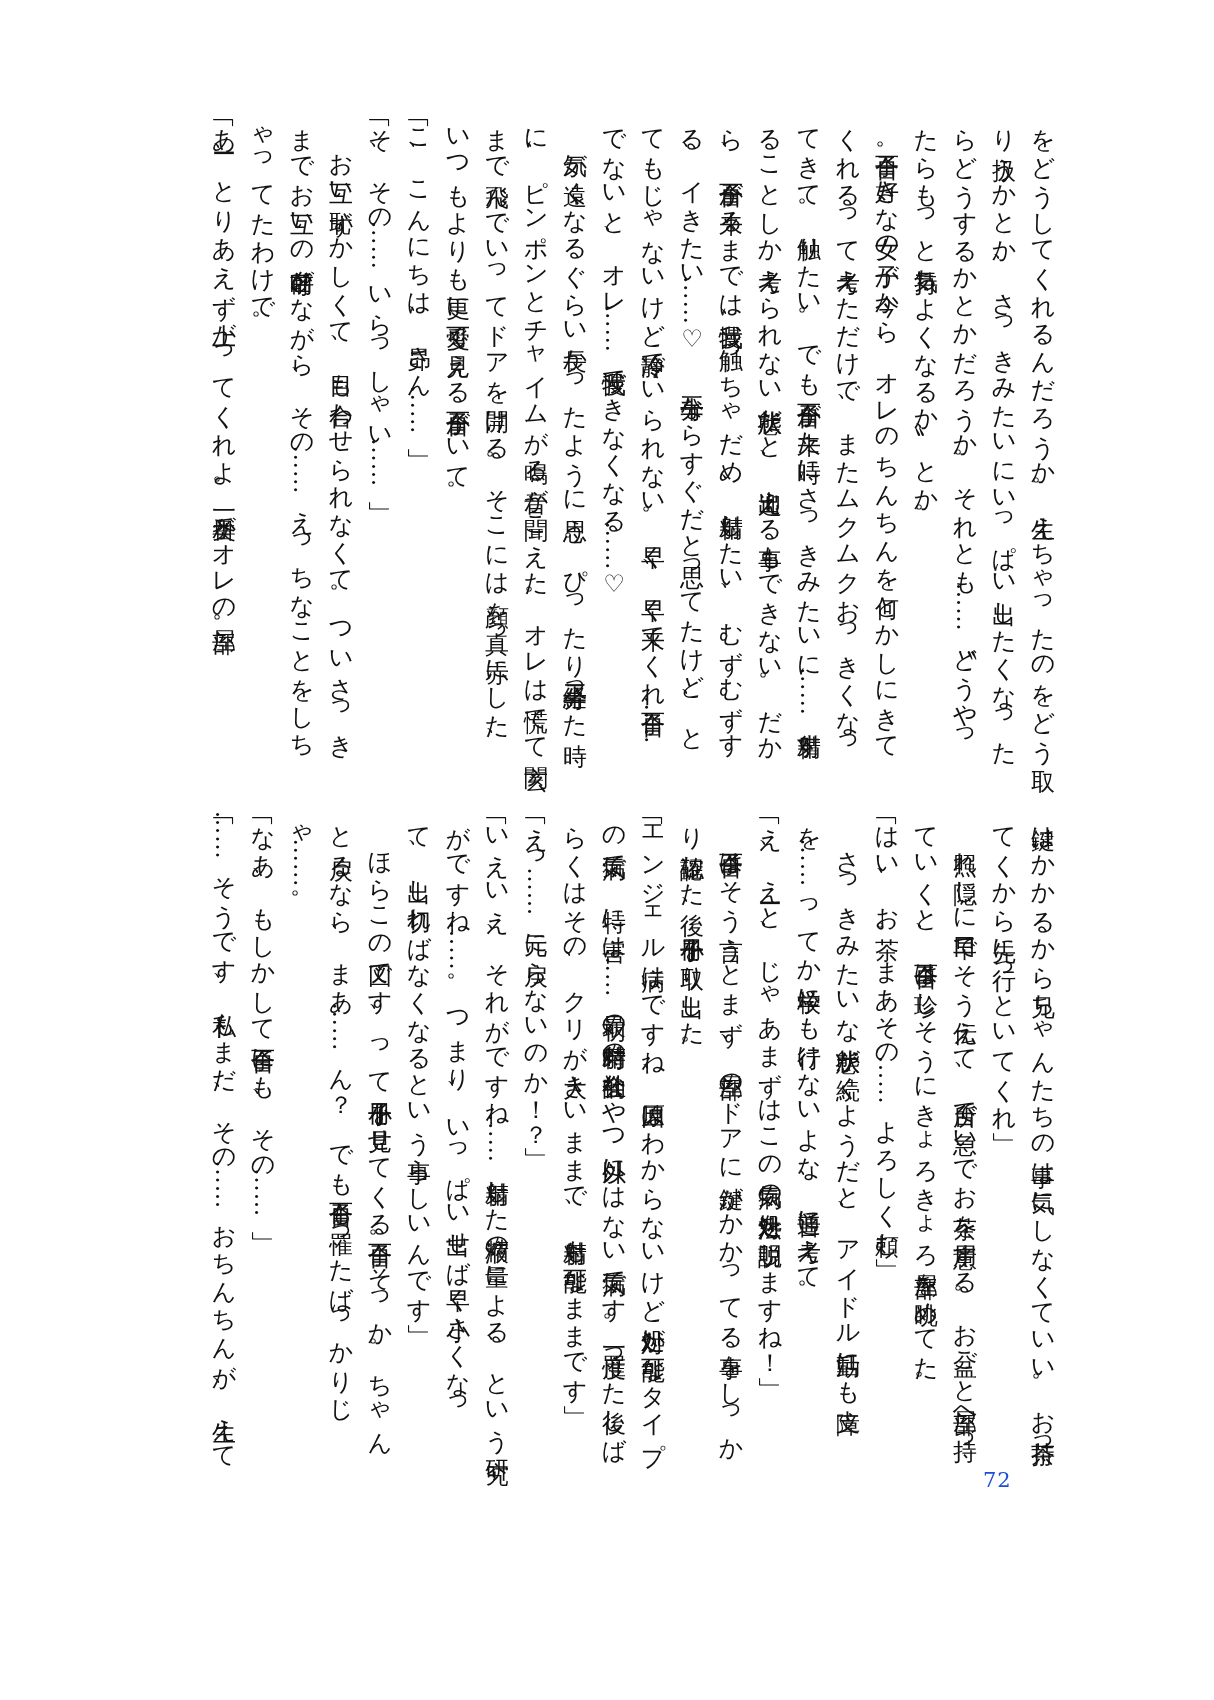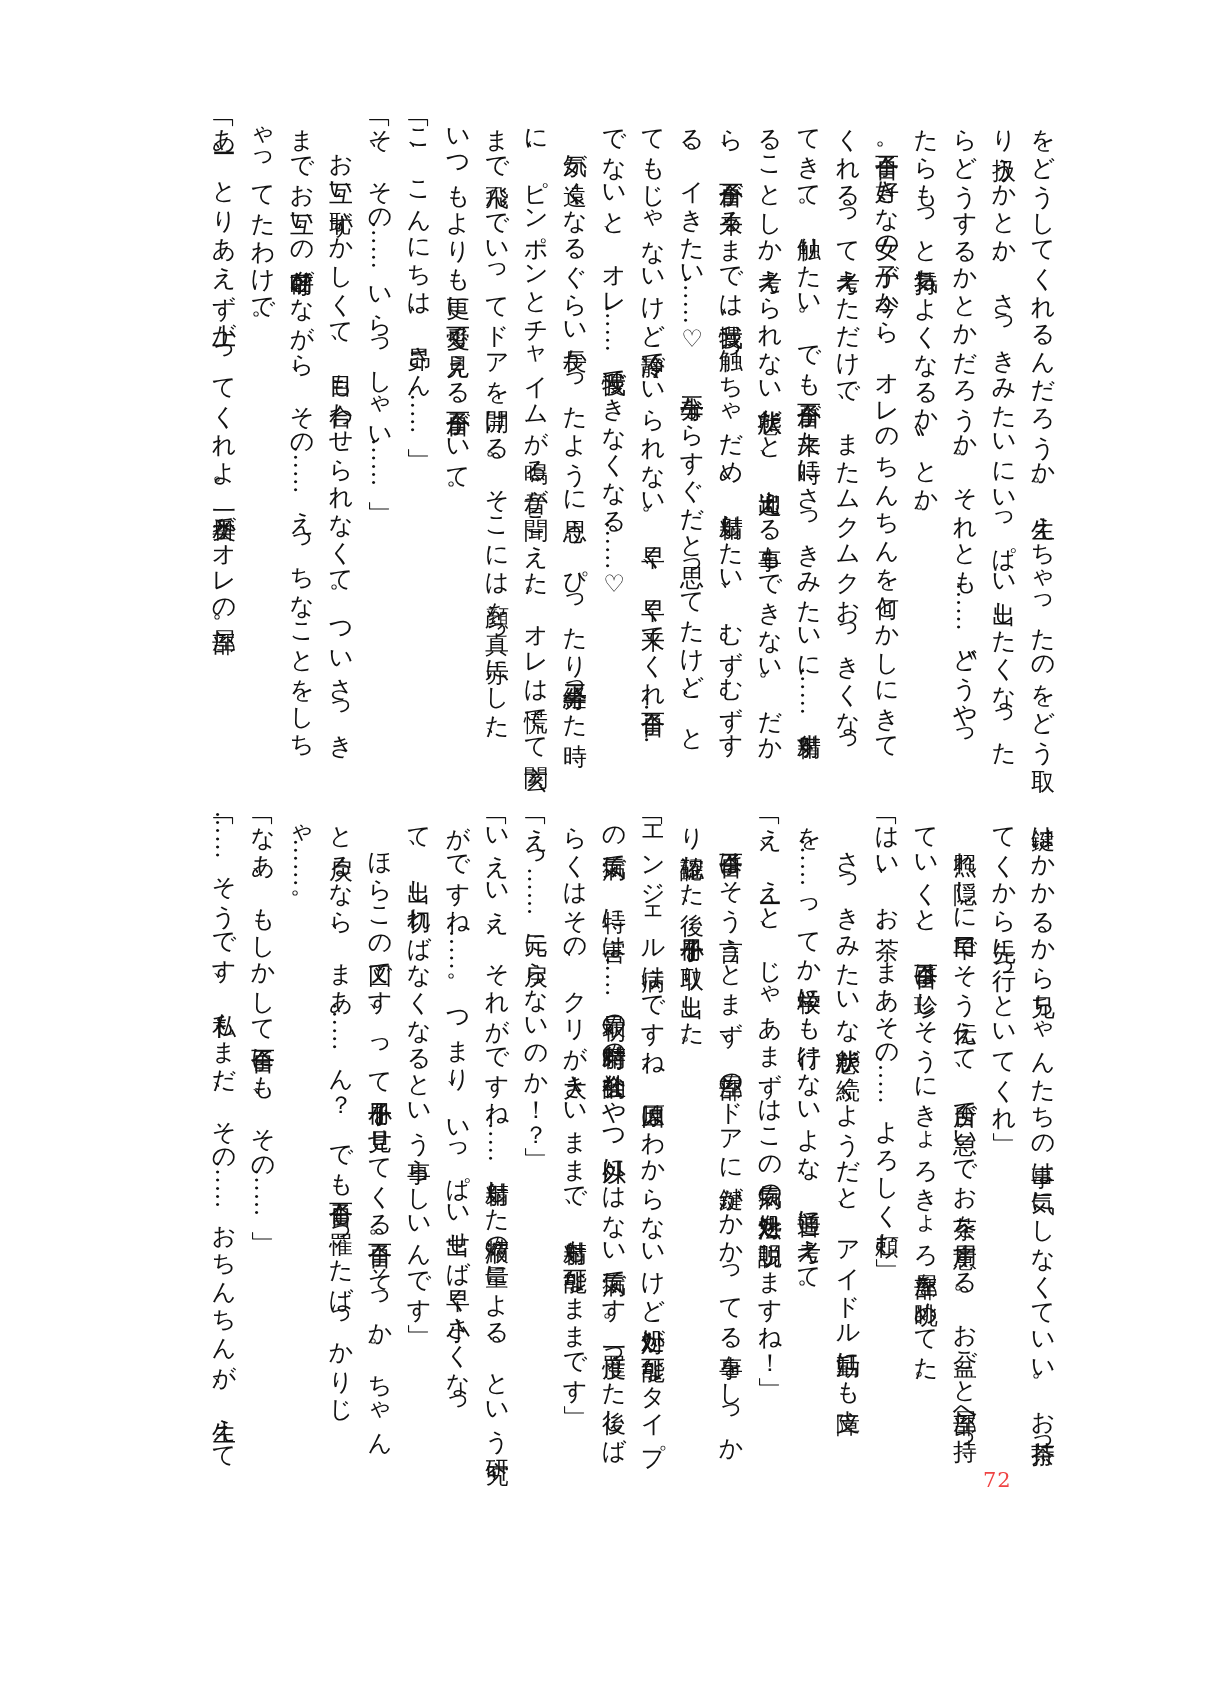--- a/index.html
+++ b/index.html
@@ -35,21 +35,21 @@
   }
   .block-bottom {
     top: 810px;
     right: 152px;
   }
   .page-number {
     position: absolute;
     top: 1468px;
     left: 983px;
     font-size: 21px;
-    color: #ef4444;
+    color: #1d4ed8;
     letter-spacing: 1px;
   }
 </style>
 </head>
 <body>
 
 <div class="text-block block-top">
   <p>をどうしてくれるんだろうか。生えちゃったのをどう取り扱うかとか、さっきみたいにいっぱい出したくなったらどうするかとかだろうか。それとも……〝どうやったらもっと気持ちよくなるか〟、とか。</p>
   <p>　百合子。好きな女の子が今から、オレのちんちんを何とかしにきてくれるって考えただけで、またムクムクおっきくなってきて。触りたい。でも百合子が来た時にさっきみたいに……射精することしか考えられない状態だと、出迎える事もできない。だから、百合子が来るまでは我慢、触っちゃだめ、射精したい、むずむずする、イきたい……♡　三十分ならすぐだと思ってたけど、とてもじゃないけど冷静でいられない。早く、早く来てくれ百合子……でないと、オレ……我慢できなくなる……♡</p>
   <p>　気が遠くなるぐらい長かったように思う。ぴったり三十二分経った時に、ピンポンとチャイムが鳴る音が聞こえた。オレは慌てて玄関まで飛んでいってドアを開ける。そこには顔を真っ赤にした、いつもよりも更に可愛く見える百合子がいて。</p>

